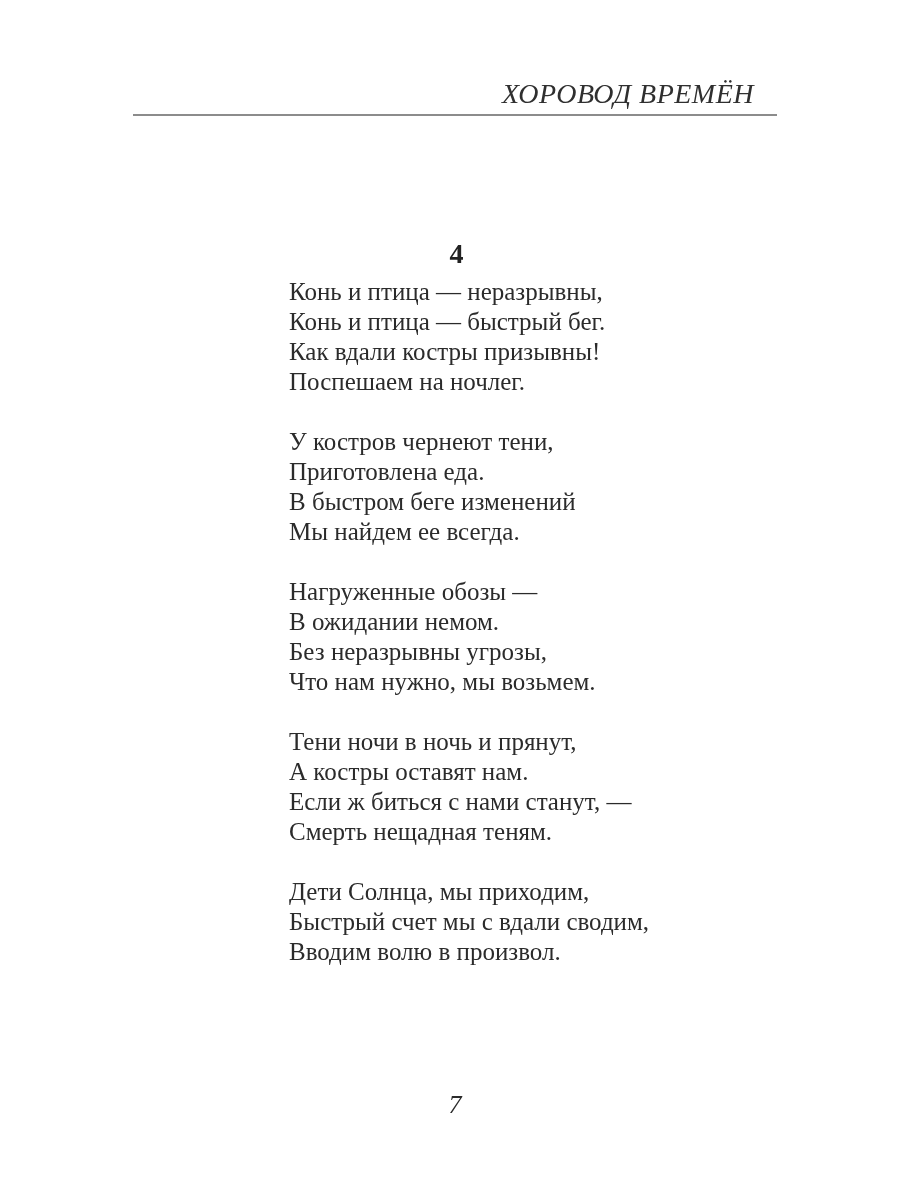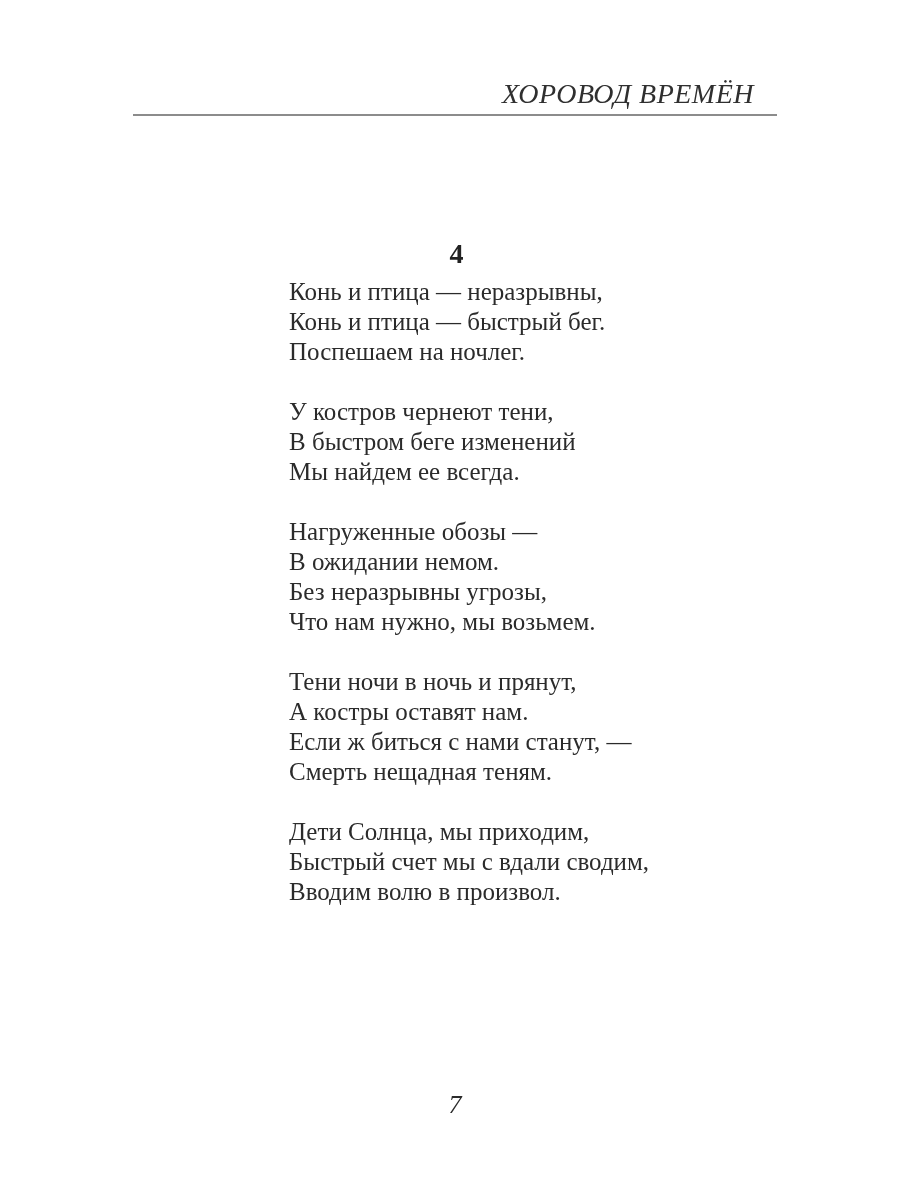--- a/index.html
+++ b/index.html
@@ -79,24 +79,26 @@
   <div class="running-header">ХОРОВОД ВРЕМЁН</div>
 
   <div class="header-rule"></div>
 
   <div class="poem">
     <div class="section-number">4</div>
     <div class="stanzas">
         <div class="stanza">
           <div class="poem-line">Конь и птица — неразрывны,</div>
           <div class="poem-line">Конь и птица — быстрый бег.</div>
+          <div class="poem-line">Как вдали костры призывны!</div>
           <div class="poem-line">Поспешаем на ночлег.</div>
         </div>
         <div class="stanza">
           <div class="poem-line">У костров чернеют тени,</div>
+          <div class="poem-line">Приготовлена еда.</div>
           <div class="poem-line">В быстром беге изменений</div>
           <div class="poem-line">Мы найдем ее всегда.</div>
         </div>
         <div class="stanza">
           <div class="poem-line">Нагруженные обозы —</div>
           <div class="poem-line">В ожидании немом.</div>
           <div class="poem-line">Без неразрывны угрозы,</div>
           <div class="poem-line">Что нам нужно, мы возьмем.</div>
         </div>
         <div class="stanza">

